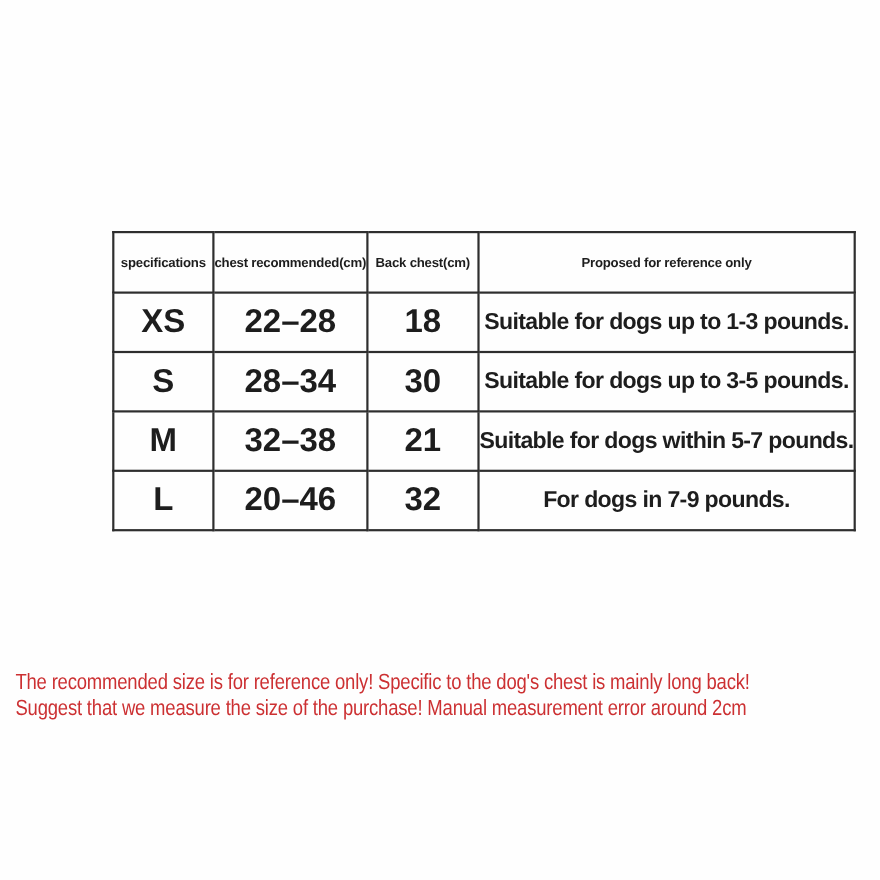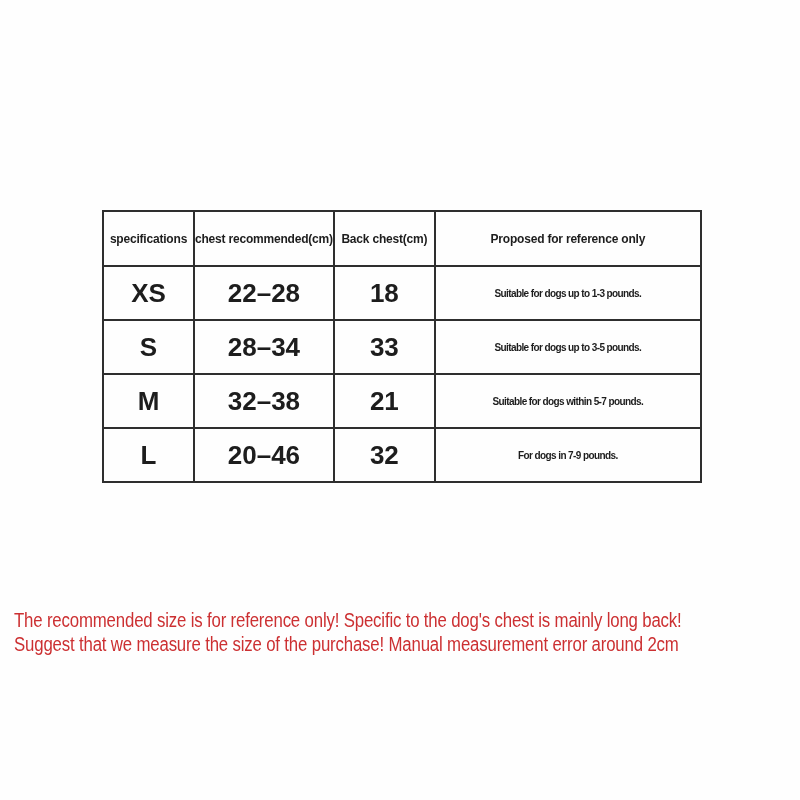--- a/index.html
+++ b/index.html
@@ -30,25 +30,25 @@
   }
   table.size-chart thead tr { height: 55px; }
   table.size-chart tbody tr { height: 54px; }
   th.col-header {
     font-size: 12px;
     font-weight: bold;
     letter-spacing: -0.2px;
     white-space: nowrap;
   }
   td.cell-size, td.cell-chest, td.cell-back {
-    font-size: 26px;
+    font-size: 30px;
     font-weight: bold;
   }
   td.cell-note {
-    font-size: 10px;
+    font-size: 21px;
     font-weight: bold;
     letter-spacing: -0.6px;
     white-space: nowrap;
   }
   .disclaimer {
     position: absolute;
     left: 14px;
     top: 609px;
     color: #cc3032;
     font-size: 20px;
@@ -82,21 +82,21 @@
     <tbody>
       <tr>
         <td class="cell-size">XS</td>
         <td class="cell-chest">22–28</td>
         <td class="cell-back">18</td>
         <td class="cell-note">Suitable for dogs up to 1-3 pounds.</td>
       </tr>
       <tr>
         <td class="cell-size">S</td>
         <td class="cell-chest">28–34</td>
-        <td class="cell-back">33</td>
+        <td class="cell-back">30</td>
         <td class="cell-note">Suitable for dogs up to 3-5 pounds.</td>
       </tr>
       <tr>
         <td class="cell-size">M</td>
         <td class="cell-chest">32–38</td>
         <td class="cell-back">21</td>
         <td class="cell-note">Suitable for dogs within 5-7 pounds.</td>
       </tr>
       <tr>
         <td class="cell-size">L</td>

